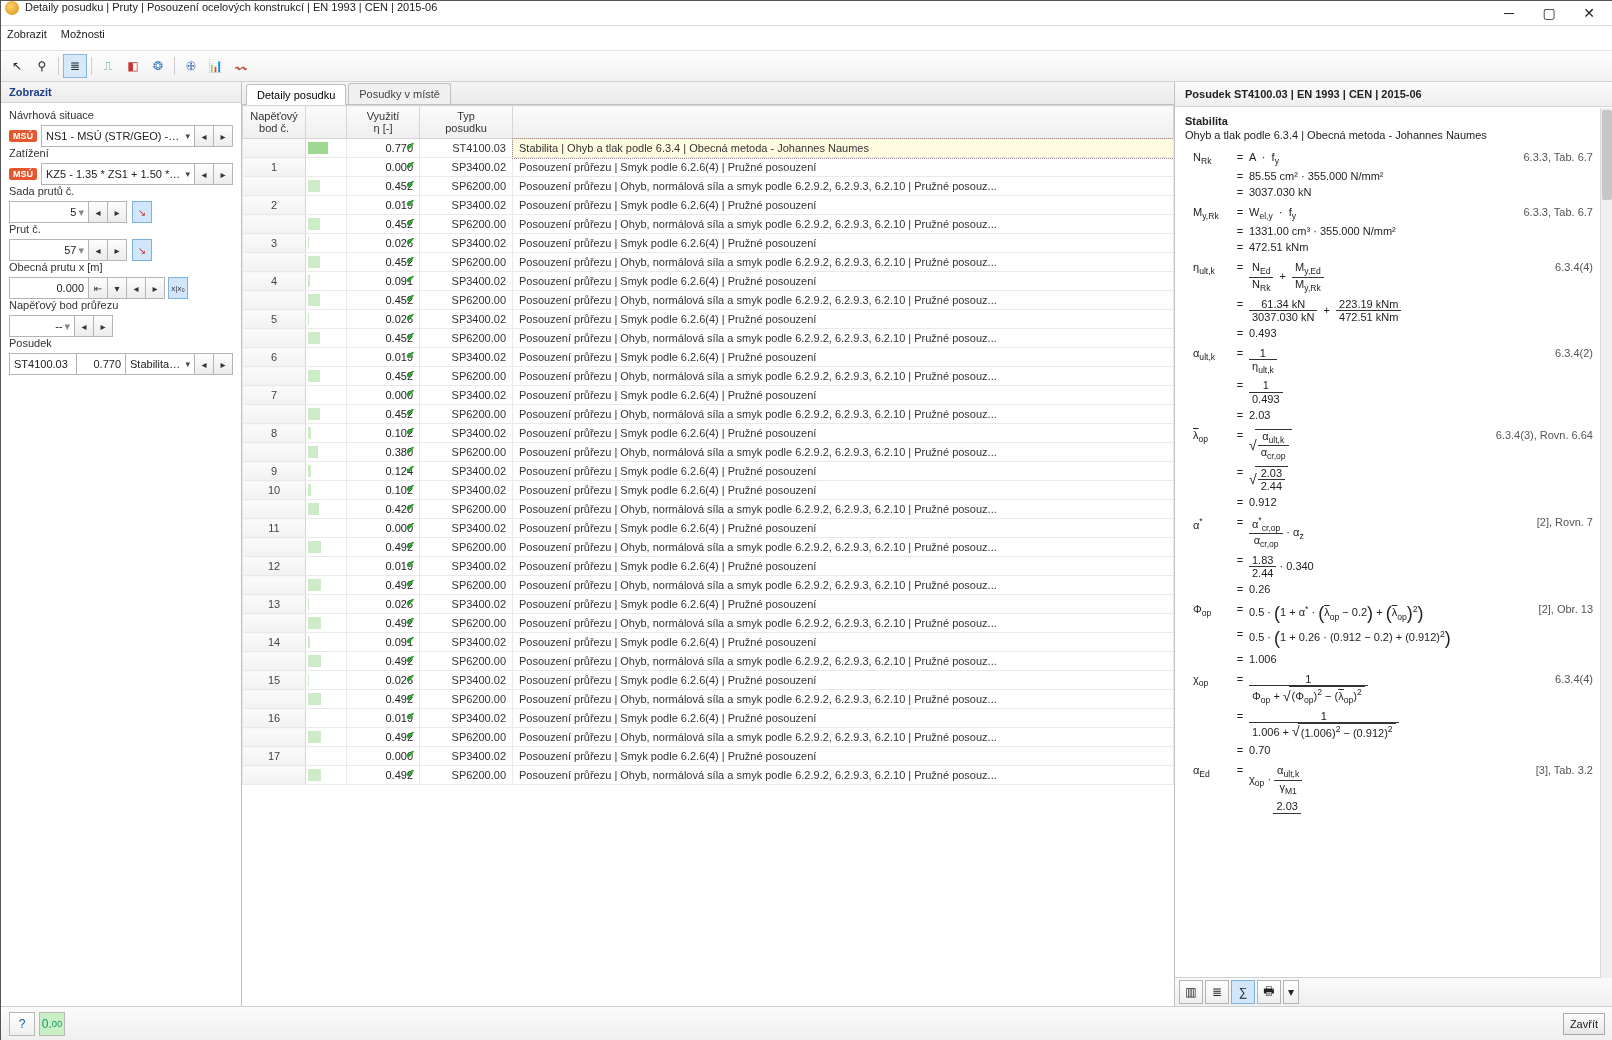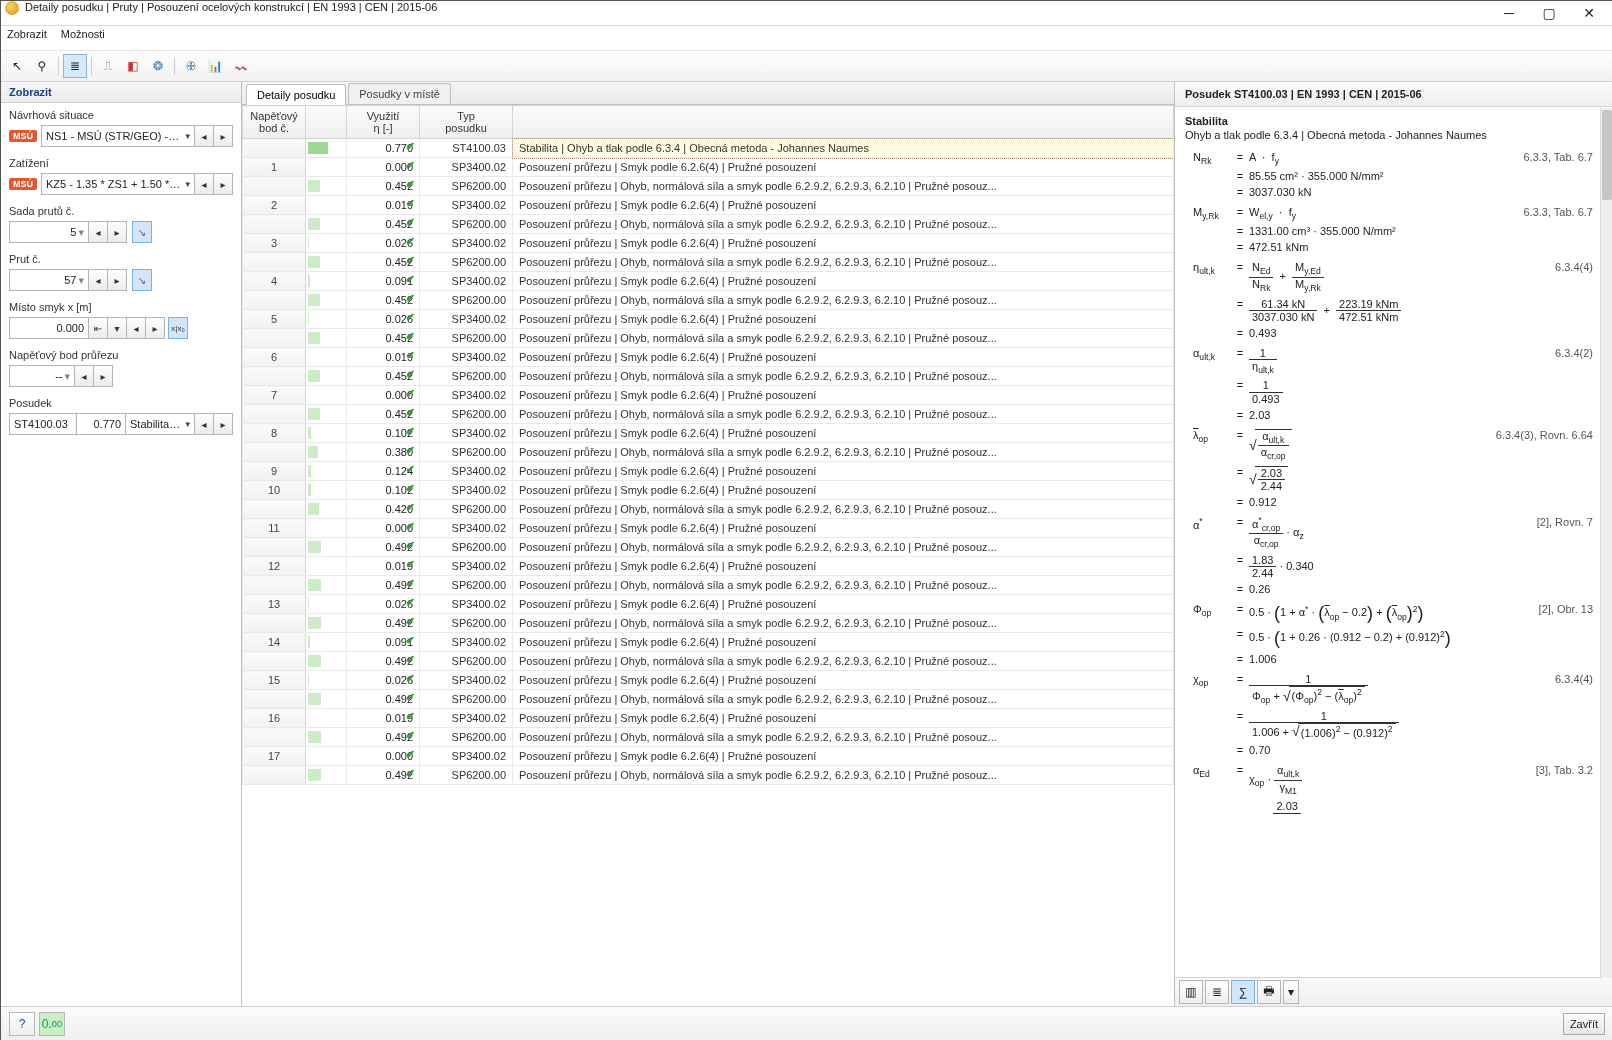--- a/index.html
+++ b/index.html
@@ -12,21 +12,21 @@
 .menubar span{cursor:default}
 .toolbar{height:26px;padding:2px 4px;display:flex;align-items:center;gap:1px;border-bottom:1px solid #d0d0d0;background:linear-gradient(#fdfdfd,#f2f2f2)}
 .tbtn{width:22px;height:22px;border:1px solid transparent;display:flex;align-items:center;justify-content:center;font-size:12px}
 .tbtn.sel{background:#d6e9fb;border-color:#88b6de}
 .tsep{width:1px;height:18px;background:#ccc;margin:0 3px}
 .body{flex:1;display:flex;min-height:0}
 
 .left{width:240px;border-right:1px solid #bfbfbf;background:#fff;display:flex;flex-direction:column}
 .left .hdr{background:linear-gradient(#f6f6f6,#ececec);color:#1d3d8a;font-weight:bold;padding:4px 8px;border-bottom:1px solid #d0d0d0}
 .left .content{padding:6px 8px 12px;overflow:auto;flex:1}
-.lgroup{margin-bottom:10px}
+.lgroup{}
 .lgroup .lbl{color:#333;margin-bottom:4px}
 .lrow{display:flex;align-items:center;gap:0}
 .badge-msu{background:#e4582f;color:#fff;font-size:9px;font-weight:bold;padding:1px 4px;border-radius:2px;margin-right:4px}
 .combo{flex:1;height:20px;border:1px solid #b4b4b4;background:#fff;display:flex;align-items:center;padding:0 4px;font-size:11px;min-width:0}
 .combo .txt{flex:1;white-space:nowrap;overflow:hidden;text-overflow:ellipsis}
 .combo .arr{font-size:9px;color:#444;margin-left:4px}
 .sqbtn{width:18px;height:20px;border:1px solid #b4b4b4;background:linear-gradient(#fdfdfd,#ececec);display:flex;align-items:center;justify-content:center;font-size:10px;margin-left:-1px;color:#333}
 .sqbtn.sel{background:#cfe6fb;border-color:#7eb1dc}
 .numbox{width:70px;height:20px;border:1px solid #b4b4b4;background:#fff;text-align:right;padding:0 4px;display:flex;align-items:center;justify-content:flex-end;margin-right:0}
 
@@ -160,21 +160,21 @@
                 <span>57</span> 
                 <span style="color:#888;margin-left:2px">▾</span>
               </span>
             <span class="sqbtn">◂</span>
             <span class="sqbtn">▸</span>
             <span style="width:6px"></span>
             <span class="sqbtn sel" style="color:#c33">↘</span>
           </div>
         </div>
         <div class="lgroup">
-          <div class="lbl">Místo smyk x [m]</div>
+          <div class="lbl">Obecná prutu x [m]</div>
           <div class="lrow">
             <span class="numbox">
                 <span>0.000</span>
               </span>
             <span class="sqbtn">⇤</span>
             <span class="sqbtn">▾</span>
             <span class="sqbtn">◂</span>
             <span class="sqbtn">▸</span>
             <span style="width:4px"></span>
             <span class="sqbtn sel" style="font-size:8px">x|x₀</span>

